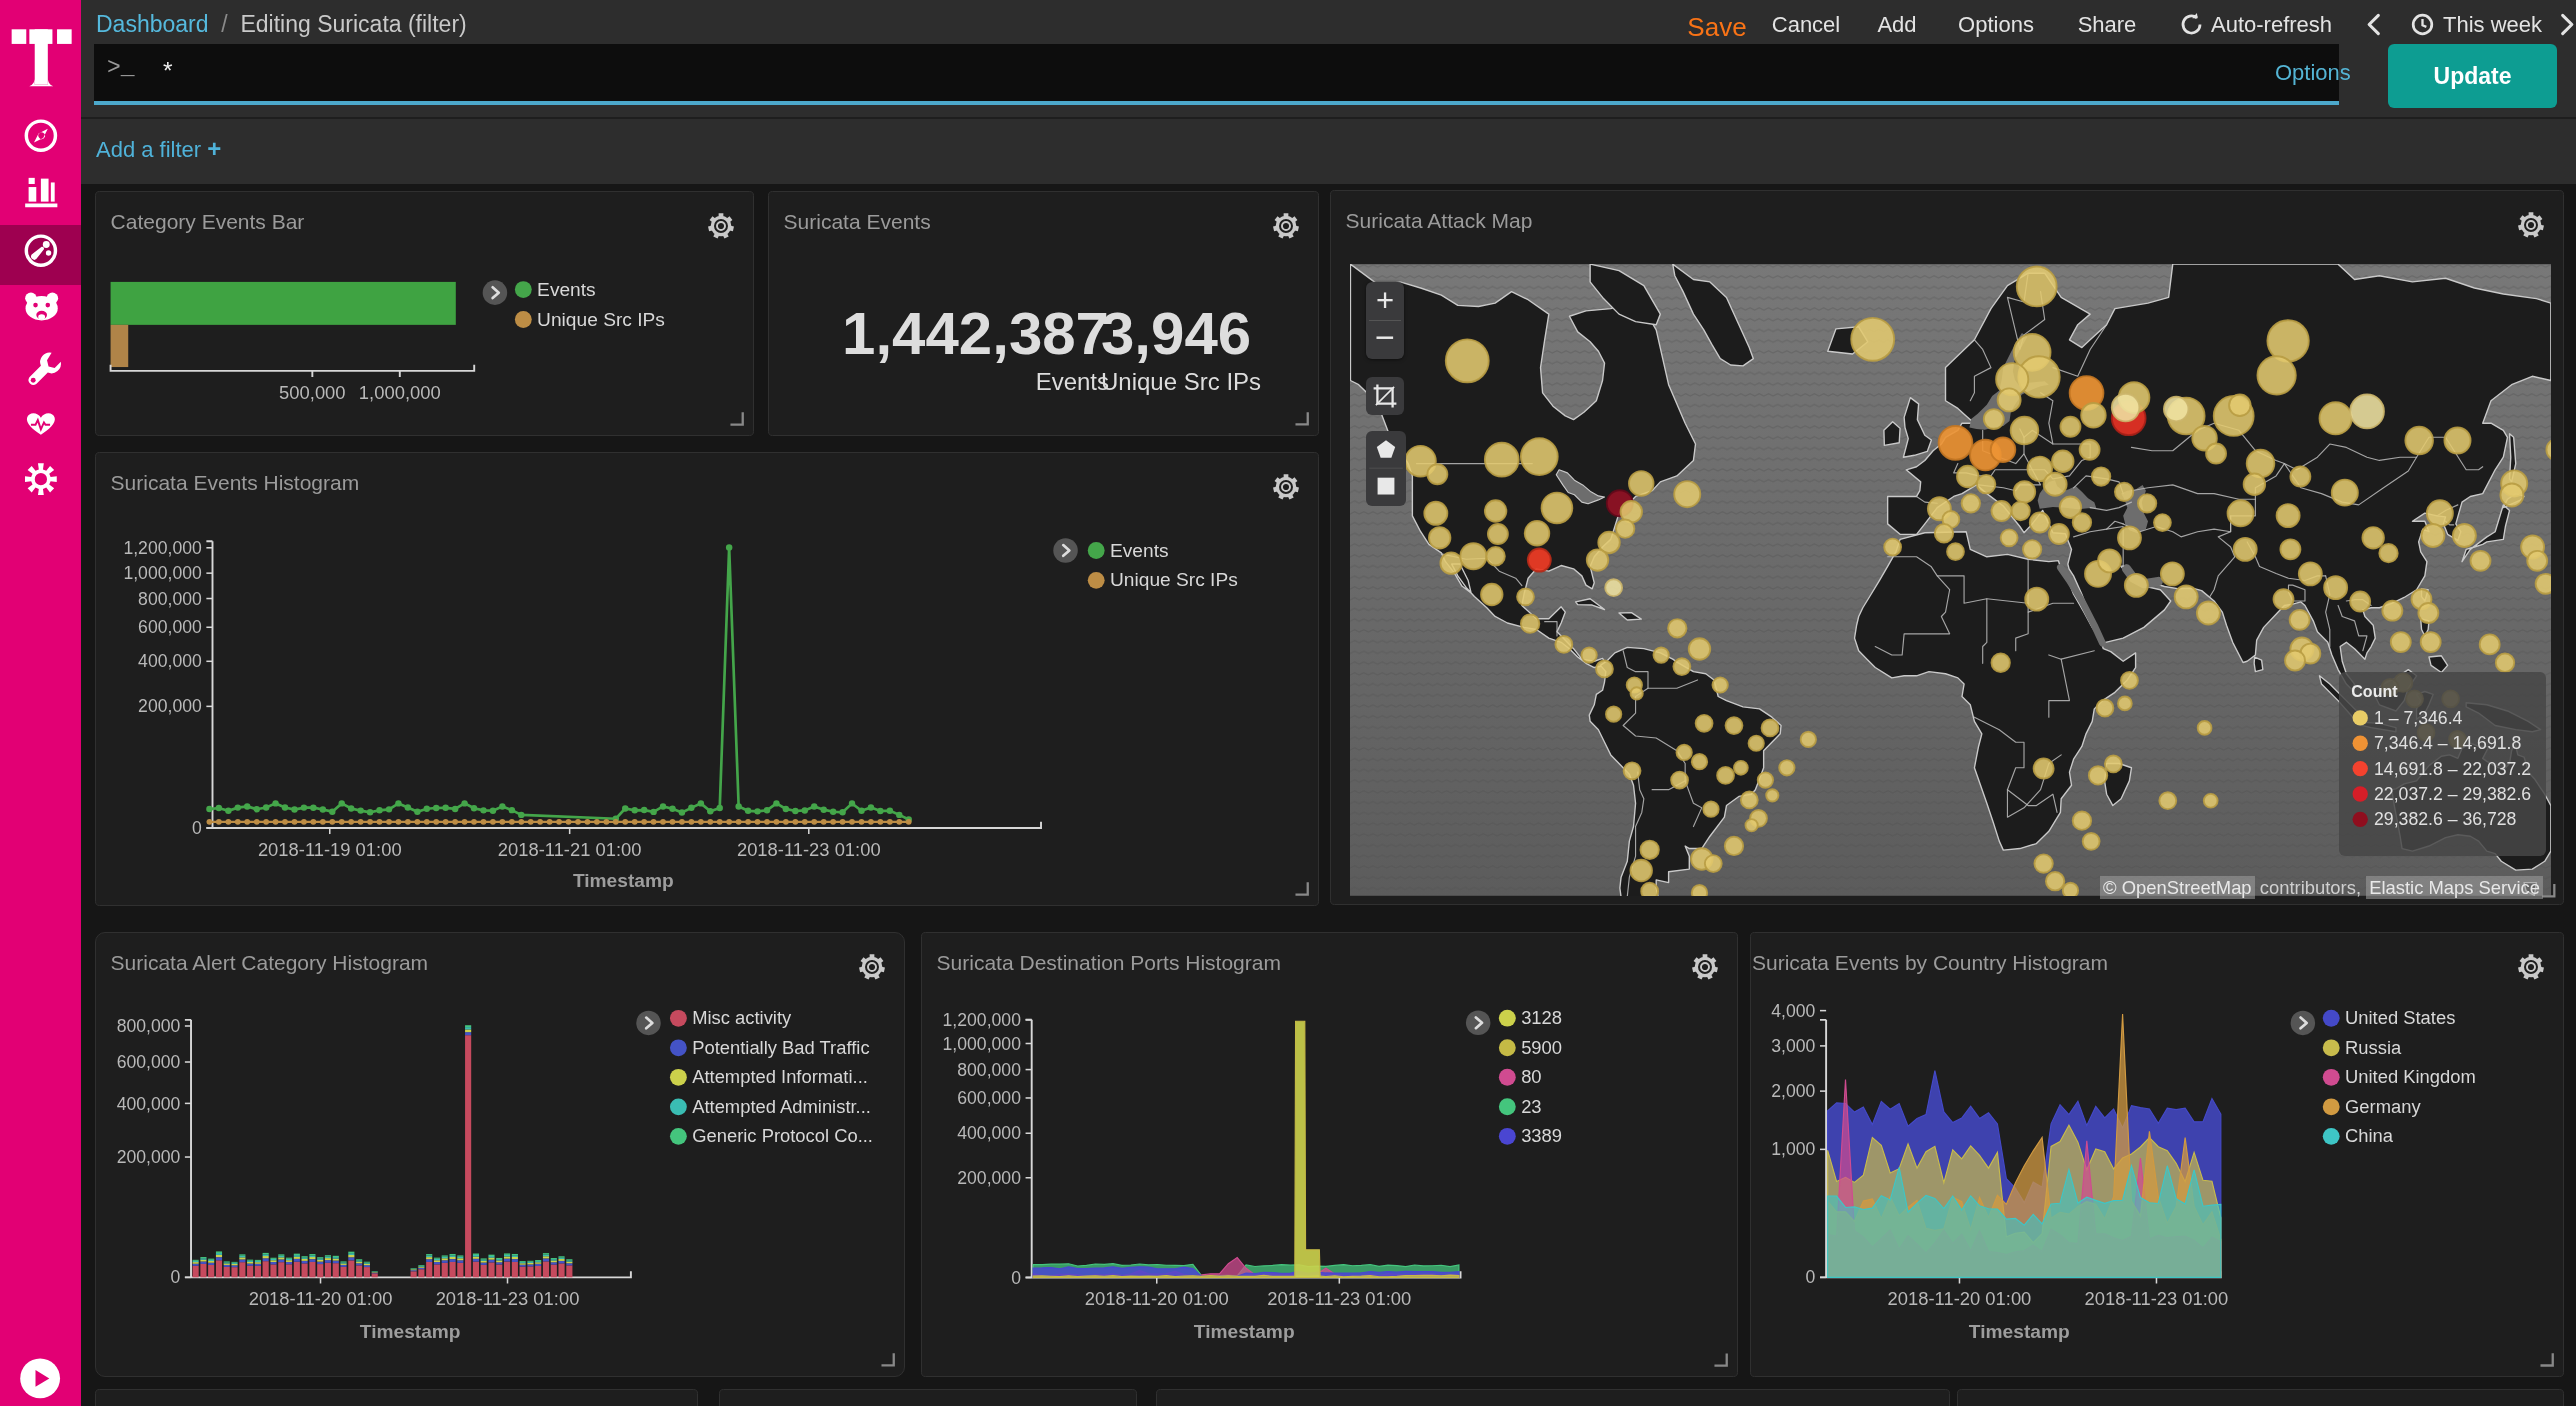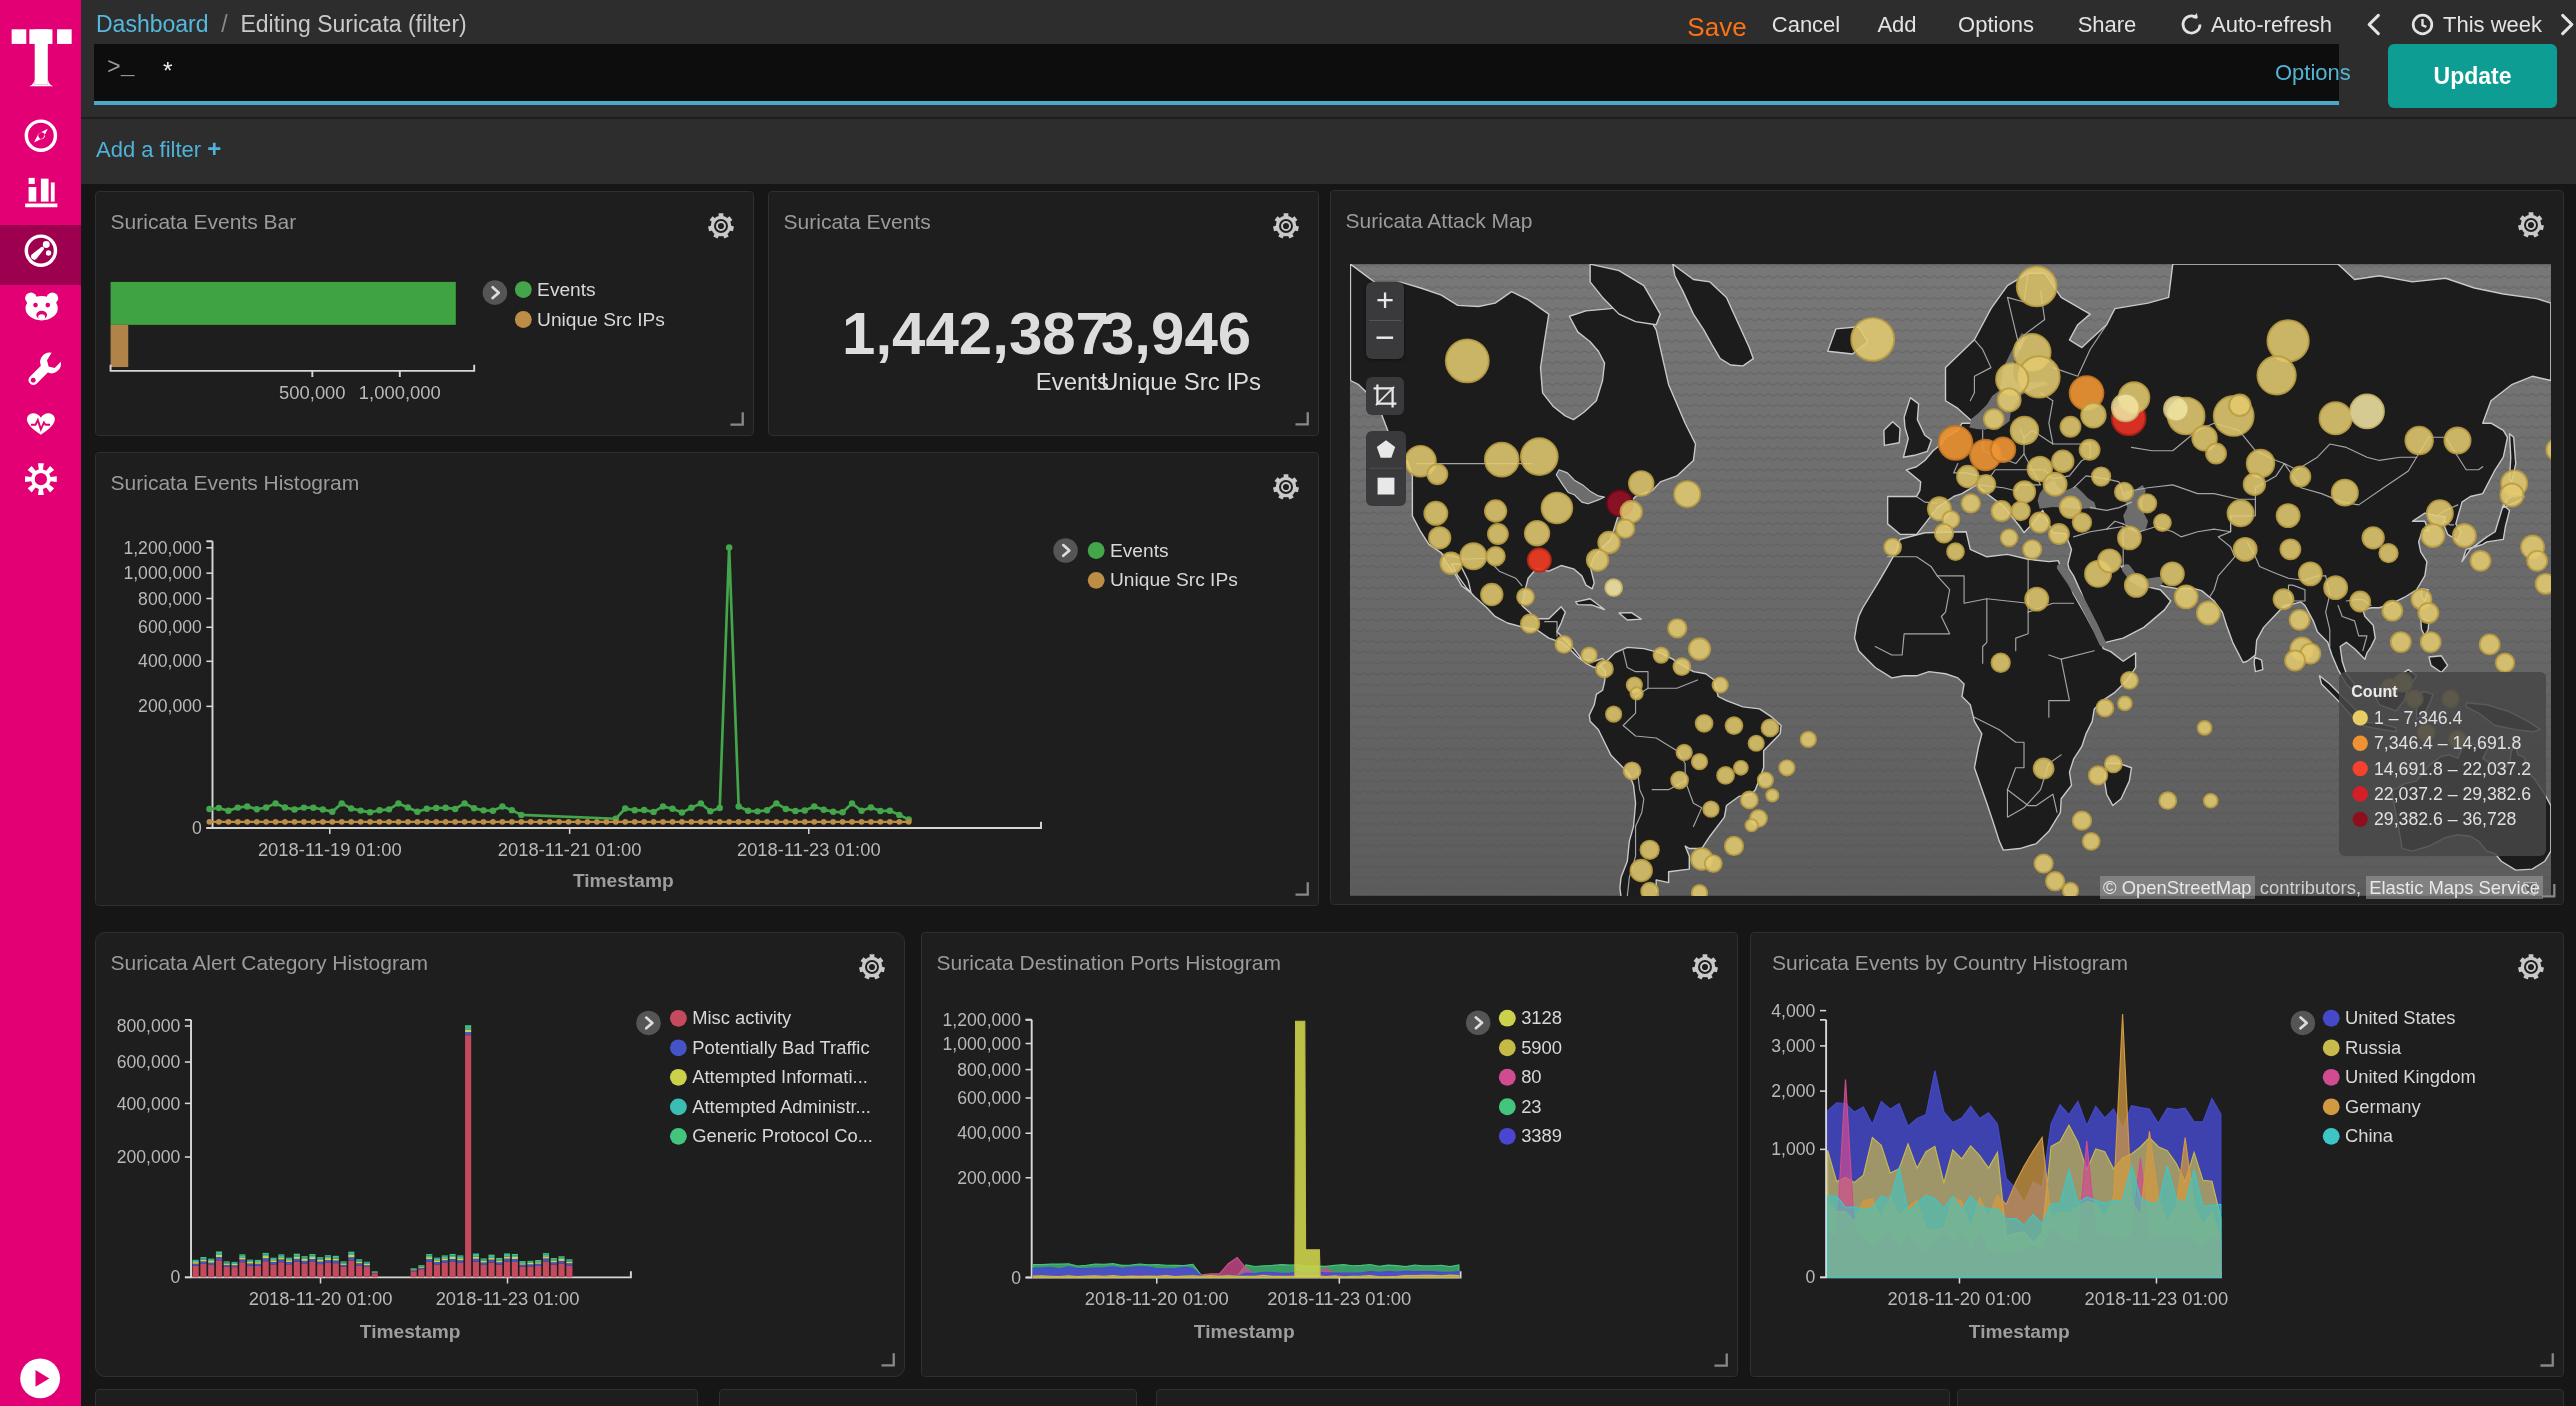--- a/index.html
+++ b/index.html
@@ -25,21 +25,21 @@
   </svg>
 <div style="position:absolute;left:94px;top:44px;width:2245px;height:57px;background:#0d0d0d"></div>
 <div style="position:absolute;left:107px;top:55px;font-size:23px;color:#9a9a9a;font-family:'Liberation Mono',monospace">&gt;_</div>
 <div style="position:absolute;left:163px;top:57px;font-size:24.5px;color:#eee">*</div>
 <div style="position:absolute;left:2275px;top:60px;font-size:22px;color:#54b4d4">Options</div>
 <div style="position:absolute;left:94px;top:101px;width:2245px;height:3.8px;background:#4ca8cb"></div>
 <div style="position:absolute;left:2388px;top:44px;width:169px;height:64px;background:#0d9d92;border-radius:6.1px;display:flex;align-items:center;justify-content:center;font-size:23px;color:#fff;font-weight:bold">Update</div>
 <div style="position:absolute;left:81px;top:117px;width:2496px;height:1.5px;background:#1e1e1e"></div>
 <div style="position:absolute;left:96px;top:135px;font-size:22px;color:#4fb2d9">Add a filter <span style="font-weight:bold;font-size:24px">+</span></div>
 <div style="position:absolute;left:95px;top:191px;width:659px;height:245px;background:#1e1e1e;border:0.8px solid #303030;border-radius:4.6px">
-    <div style="position:absolute;left:14.6px;top:17.6px;font-size:21px;color:#9b9b9b">Suricata Events Bar</div>
+    <div style="position:absolute;left:14.6px;top:17.6px;font-size:21px;color:#9b9b9b">Category Events Bar</div>
     <svg width="34" height="34" viewBox="0 0 44 44" style="position:absolute;right:15.3px;top:17px">
       <g transform="translate(22,22)" fill="none" stroke="#c9c9c9">
         <circle r="11.2" stroke-width="4.3"></circle>
         <circle r="5.2" stroke-width="2.5"></circle>
         <path d="M0.0 -10.8 L0.0 -16.6 M8.4 -6.7 L12.9 -10.3 M10.5 2.4 L16.1 3.7 M4.7 9.7 L7.2 14.9 M-4.7 9.7 L-7.2 14.9 M-10.5 2.4 L-16.1 3.7 M-8.4 -6.7 L-12.9 -10.3" stroke-width="6.1"></path>
       </g>
     </svg>
     <svg width="659" height="245" viewBox="0 0 859 319" style="position:absolute;left:0;top:0">
       <rect x="19" y="117" width="450" height="56" fill="#3fa342"></rect>
       <rect x="19" y="173" width="23" height="55" fill="#b08448"></rect>
@@ -889,21 +889,21 @@
       <circle cx="763" cy="188.0" r="11" fill="#d04b90"></circle>
       <text x="781" y="196.0" font-size="24" fill="#d8d8d8">80</text>
       <circle cx="763" cy="226.5" r="11" fill="#44c57d"></circle>
       <text x="781" y="234.5" font-size="24" fill="#d8d8d8">23</text>
       <circle cx="763" cy="265.0" r="11" fill="#4a46d2"></circle>
       <text x="781" y="273.0" font-size="24" fill="#d8d8d8">3389</text>
       <path d="M1033 564 L1049 564 L1049 548" fill="none" stroke="#888" stroke-width="3"></path>
     </svg>
   </div>
 <div style="position:absolute;left:1750px;top:932px;width:814px;height:445px;background:#1e1e1e;border:0.8px solid #303030;border-radius:4.6px">
-    <div style="position:absolute;left:21px;top:17.6px;font-size:21px;color:#9b9b9b">Suricata Events by Country Histogram</div>
+    <div style="position:absolute;left:1px;top:17.6px;font-size:21px;color:#9b9b9b">Suricata Events by Country Histogram</div>
     <svg width="34" height="34" viewBox="0 0 44 44" style="position:absolute;right:15.3px;top:17px">
       <g transform="translate(22,22)" fill="none" stroke="#c9c9c9">
         <circle r="11.2" stroke-width="4.3"></circle>
         <circle r="5.2" stroke-width="2.5"></circle>
         <path d="M0.0 -10.8 L0.0 -16.6 M8.4 -6.7 L12.9 -10.3 M10.5 2.4 L16.1 3.7 M4.7 9.7 L7.2 14.9 M-4.7 9.7 L-7.2 14.9 M-10.5 2.4 L-16.1 3.7 M-8.4 -6.7 L-12.9 -10.3" stroke-width="6.1"></path>
       </g>
     </svg>
     <svg width="814" height="445" viewBox="0 0 1062 580" style="position:absolute;left:0;top:0">
       <path d="M90 113 L98 113 M98 113 L98 449 M90 449 L613 449 L613 441" fill="none" stroke="#d7d7d7" stroke-width="2.5"></path>
       <path d="M90 101 L98 101" stroke="#d7d7d7" stroke-width="2"></path>

